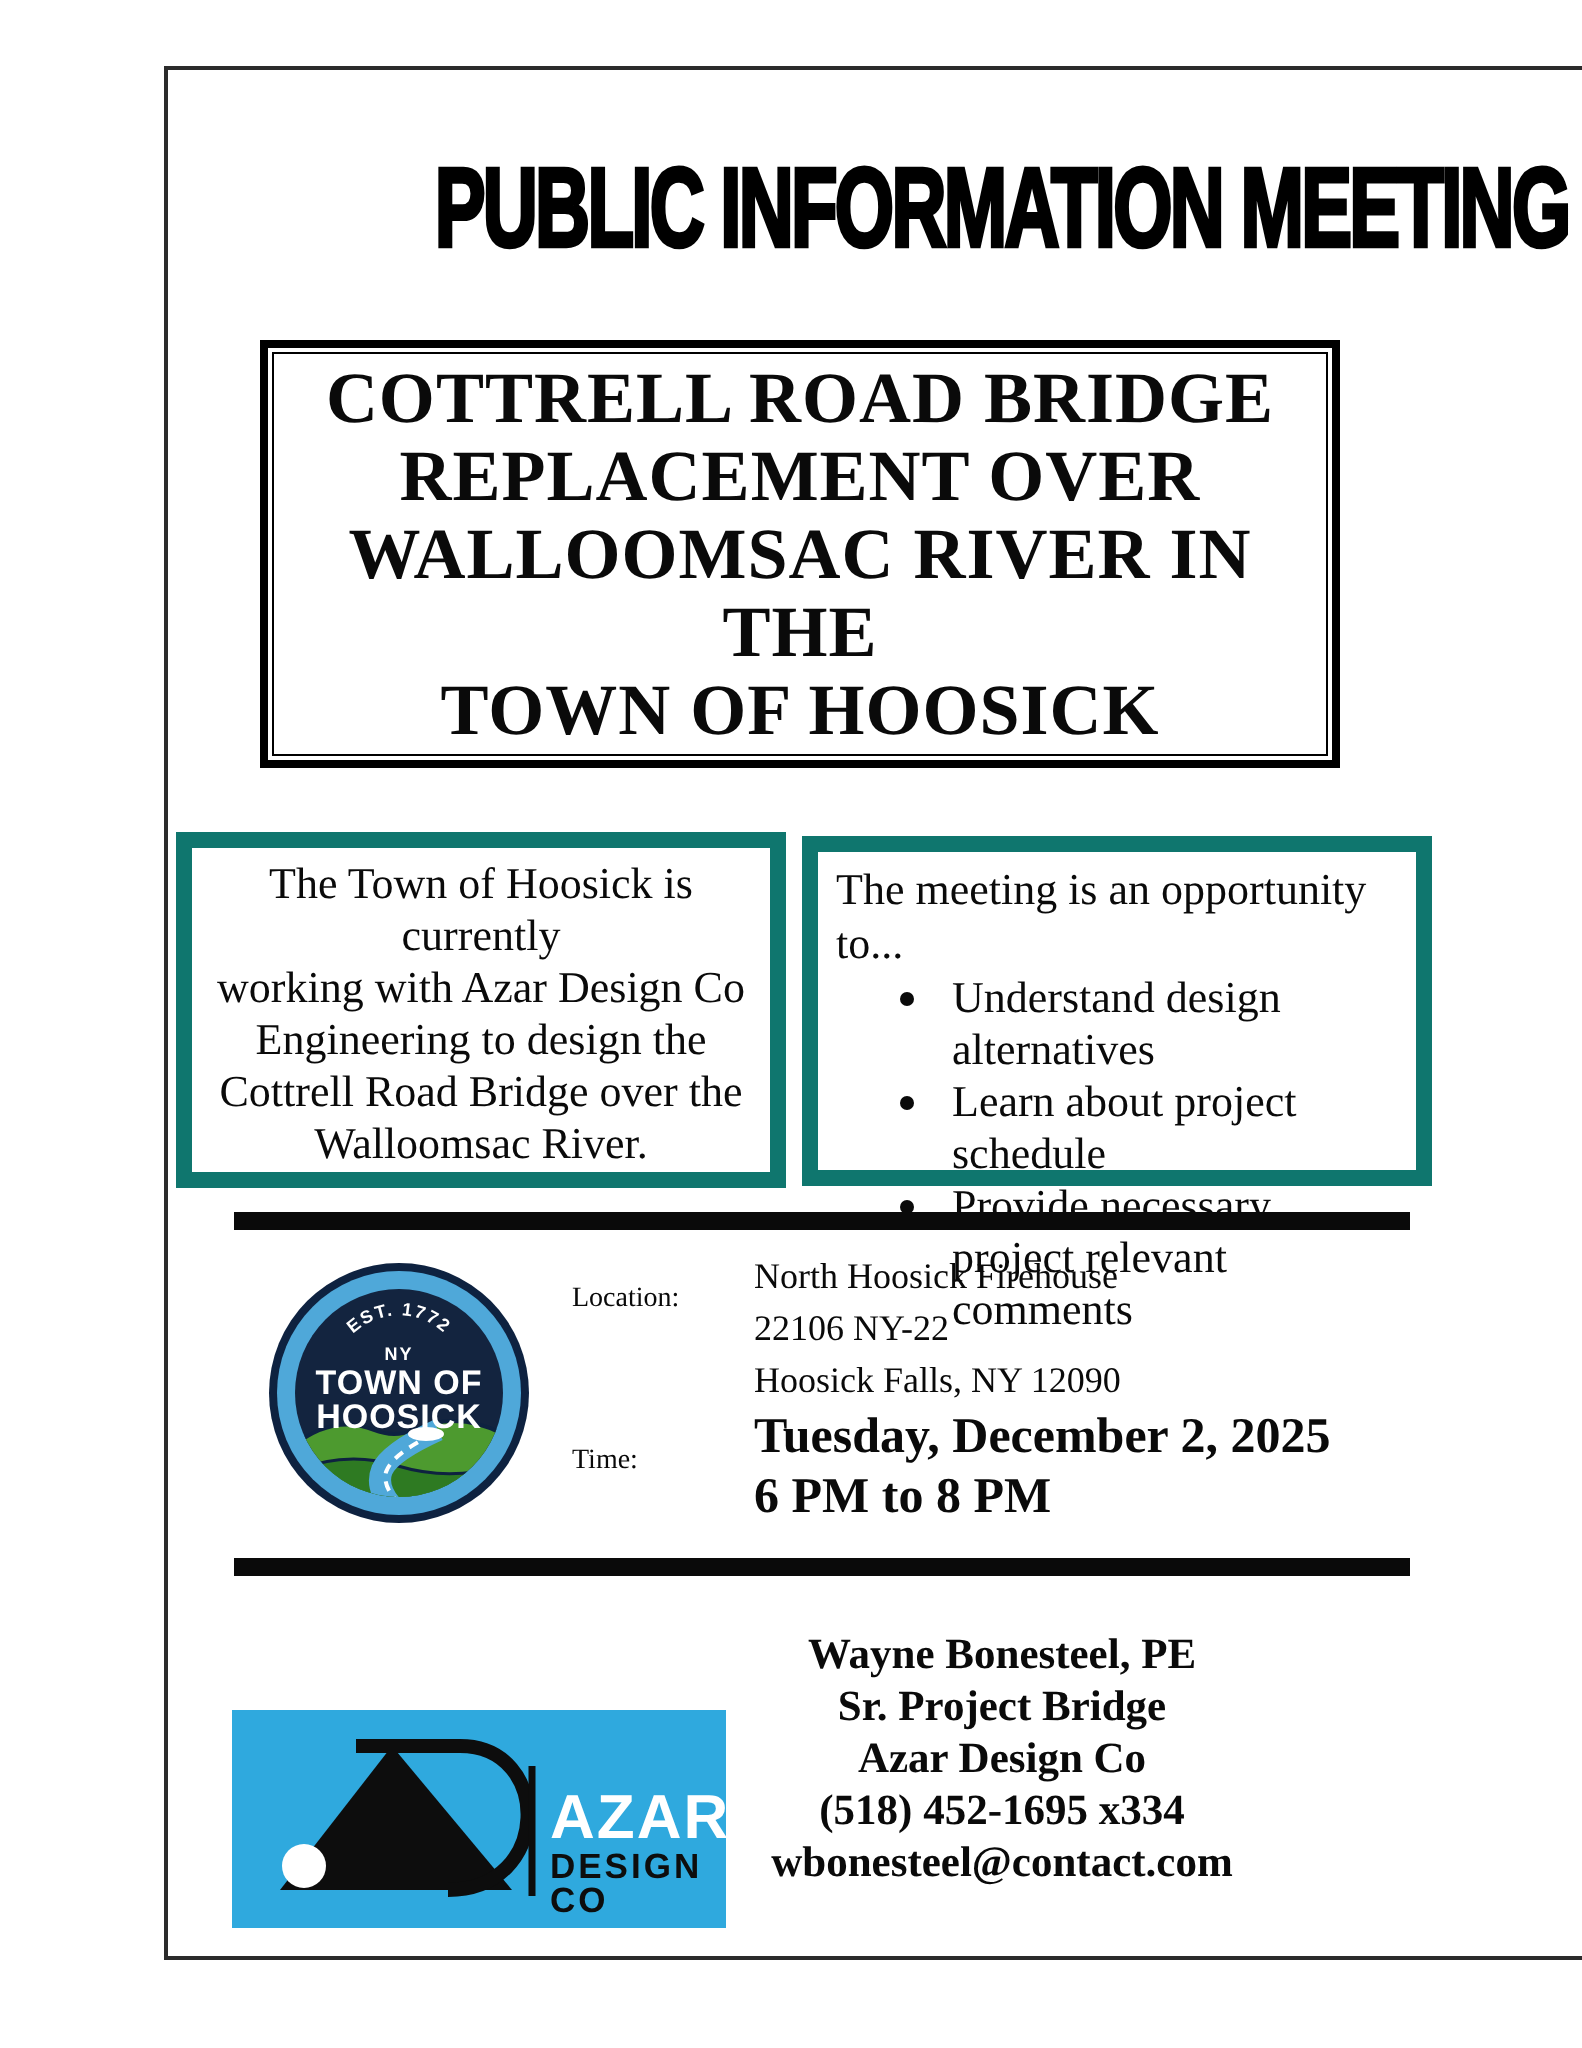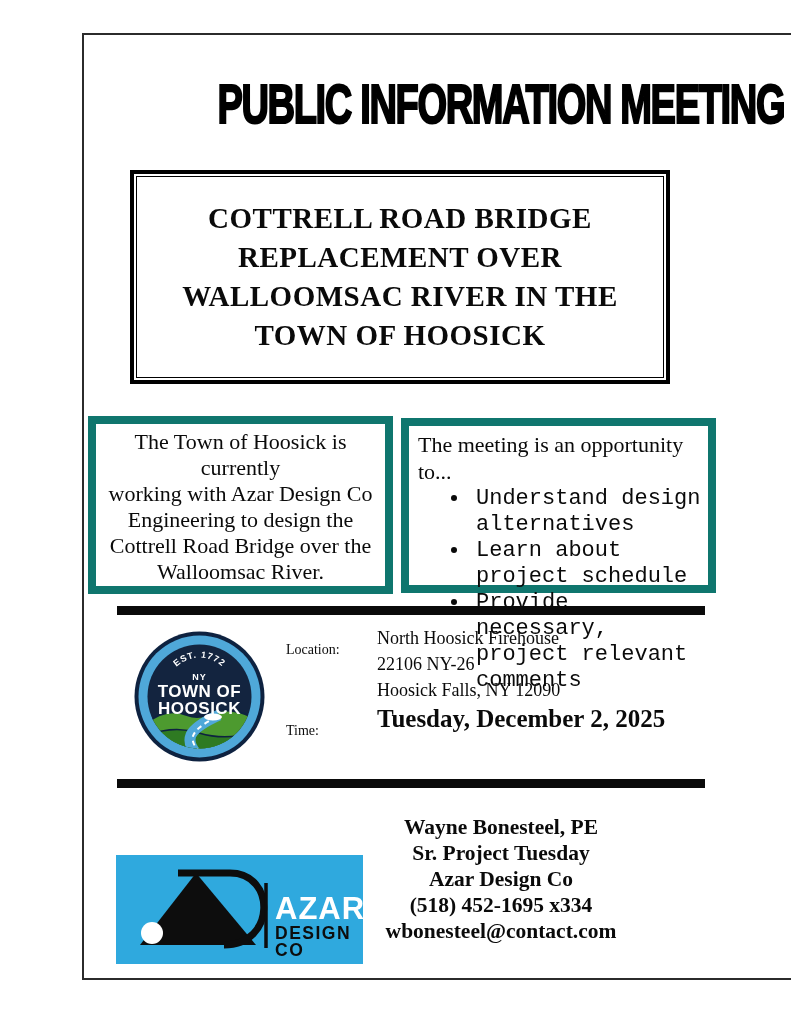--- a/index.html
+++ b/index.html
@@ -26,31 +26,31 @@
   
   .title-box{
     position:absolute;left:46px;top:135px;width:540px;height:214px;
     border:4px solid #000;box-sizing:border-box;background:#fff;
   }
   .title-box .inner{
     position:absolute;inset:2px;border:1px solid #000;
     display:flex;align-items:center;justify-content:center;text-align:center;
   }
   .title-box .line{
-    display:block;font-weight:bold;font-size:29px;line-height:39px;letter-spacing:0.5px;
+    display:block;font-weight:bold;font-size:36px;line-height:39px;letter-spacing:0.5px;
   }
   
   .col-box{
     position:absolute;border:8px solid #0f766e;box-sizing:border-box;background:#fff;
   }
   .intro-box{left:4px;top:381px;width:305px;height:178px;text-align:center;padding-top:5px;}
   .intro-box .line{display:block;font-size:22px;line-height:26px;}
   .opp-box{left:317px;top:383px;width:315px;height:175px;padding:5px 6px 0 9px;}
   .opp-box .intro{font-size:22px;line-height:27px;}
-  .opp-box ul{margin:1px 0 0 0;padding-left:52px;font-family:Liberation Mono, monospace;}
+  .opp-box ul{margin:1px 0 0 0;padding-left:52px;}
   .opp-box li{font-size:22px;line-height:26px;padding-left:6px;}
   
   .bar{position:absolute;left:33px;width:588px;height:9px;background:#0a0a0a;}
   .bar.top{top:571px;}
   .bar.bottom{top:744px;}
   
   .seal{position:absolute;left:49px;top:595px;width:133px;height:133px;}
   .detail-label{position:absolute;left:202px;font-size:14px;}
   .detail-label.loc{top:607px;}
   .detail-label.time{top:688px;}
@@ -129,31 +129,32 @@
       <textPath href="#estArc" startOffset="50%">EST. 1772</textPath>
     </text>
     <text x="66.5" y="50" font-size="9" font-weight="bold" fill="#ffffff" text-anchor="middle" letter-spacing="1">NY</text>
     <text x="66.5" y="67" font-size="17" font-weight="bold" fill="#ffffff" text-anchor="middle" letter-spacing="0.5">TOWN OF</text>
     <text x="66.5" y="84" font-size="17" font-weight="bold" fill="#ffffff" text-anchor="middle" letter-spacing="0.5">HOOSICK</text>
   </svg>
 
   <div class="detail-label loc">Location:</div>
   <div class="loc-lines">
     <span>North Hoosick Firehouse</span>
-    <span>22106 NY-26</span>
+    <span>22106 NY-22</span>
     <span>Hoosick Falls, NY 12090</span>
   </div>
   <div class="detail-label time">Time:</div>
   <div class="time-lines">
     <span>Tuesday, December 2, 2025</span>
+    <span>6 PM to 8 PM</span>
   </div>
 
   <div class="contact">
     <span>Wayne Bonesteel, PE</span>
-    <span>Sr. Project Tuesday</span>
+    <span>Sr. Project Bridge</span>
     <span>Azar Design Co</span>
     <span>(518) 452-1695 x334</span>
     <span>wbonesteel@contact.com</span>
   </div>
 
   <svg class="azar" viewBox="0 0 247 109">
     <rect x="0" y="0" width="247" height="109" fill="#2FA9DE"></rect>
     <path d="M 80 18 L 140 90 L 24 90 Z" fill="#0d0d0d"></path>
     <circle cx="36" cy="78" r="11" fill="#ffffff"></circle>
     <path d="M 62 18 L 114 18 C 160 18 160 90 108 90" fill="none" stroke-width="7" stroke="#0d0d0d"></path>

